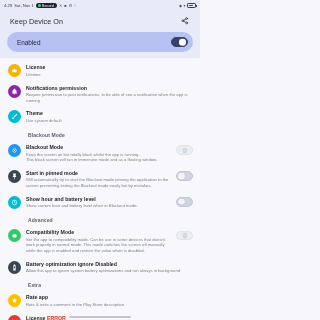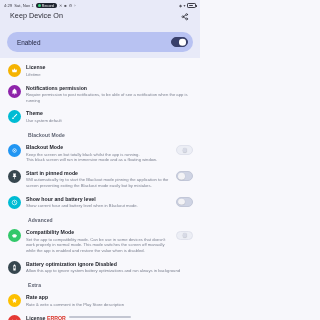--- a/index.html
+++ b/index.html
@@ -42,21 +42,21 @@
   .sb-batt::after {
     content:""; position:absolute; right:-1.6px; top:1.2px;
     width:1px; height:2px; background:#3b3b45; border-radius:0 .5px .5px 0;
   }
   .sb-batt i { position:absolute; left:.6px; top:.6px; bottom:.6px; width:62%; background:#3b3b45; border-radius:.4px; display:block;}
 
   
   .appbar {
     height: 20px; flex: 0 0 20px;
     background: #e8eaf8;
-    display: flex; 
+    display: flex; align-items: center;
     padding: 0 9px 0 10px;
   }
   .appbar-title {
     flex: 1; font-size: 7.2px; color: #2a2a33; letter-spacing: .05px;
   }
   .share-btn {
     width: 12px; height: 12px; display:flex; align-items:center; justify-content:center;
     cursor: pointer;
   }
   .share-btn svg { width: 7.5px; height: 7.5px; }

